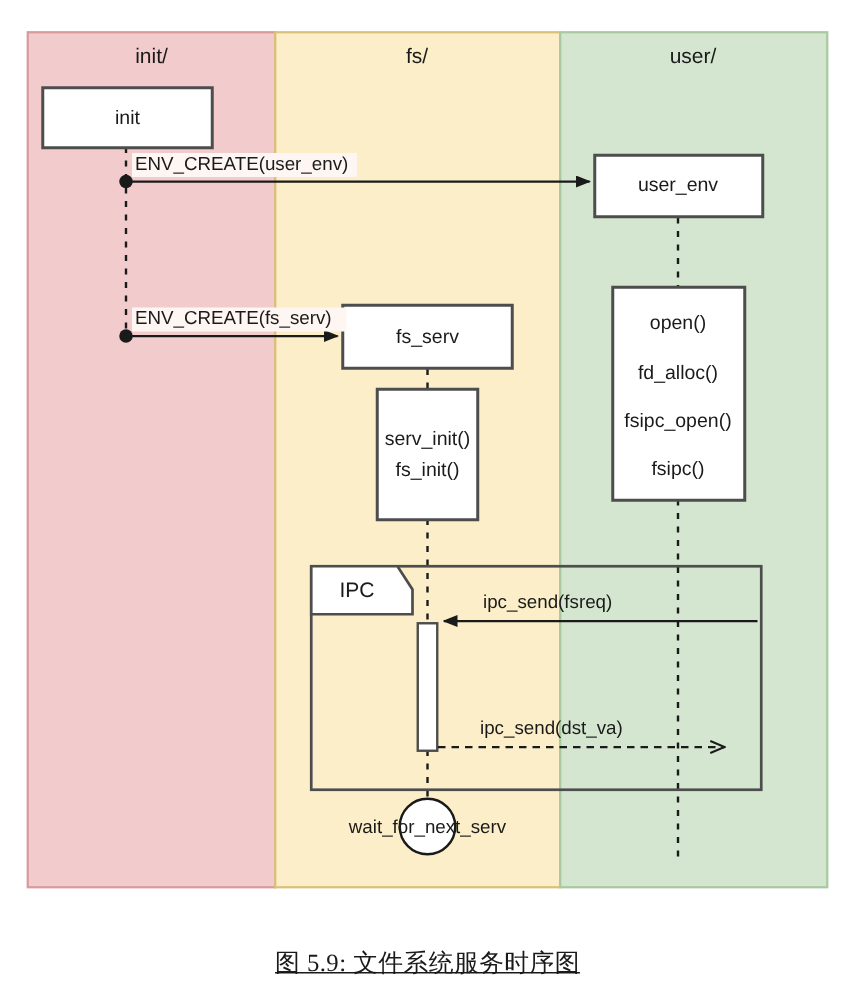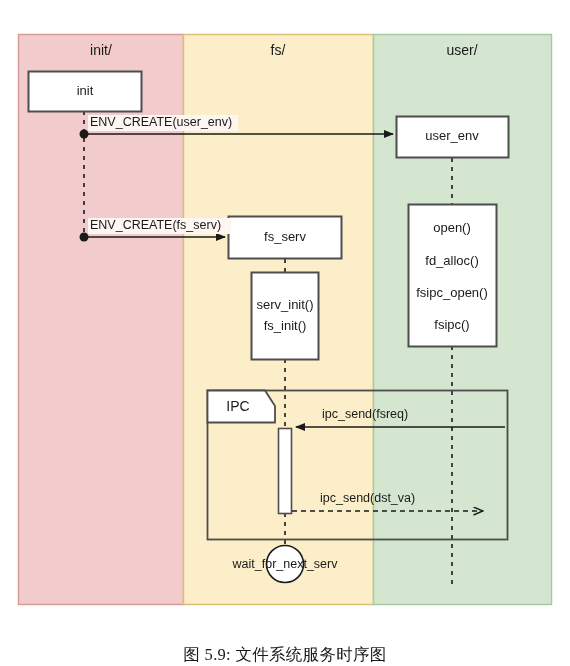--- a/index.html
+++ b/index.html
@@ -11,21 +11,21 @@
     width: 570px;
     height: 666px;
     position: relative;
     font-family: "Liberation Sans", sans-serif;
     overflow: hidden;
   }
 
   #diagram-root {
     position: absolute;
     left: 0;
-    top: 16px;
+    top: 3px;
     width: 570px;
     height: 612px;
   }
 
   svg.diagram {
     position: absolute;
     left: 0;
     top: 0;
     width: 570px;
     height: 666px;
@@ -71,20 +71,21 @@
   .caption {
     position: absolute;
     left: 0;
     top: 628px;
     width: 570px;
     text-align: center;
     font-family: "Liberation Serif", "DejaVu Serif", serif;
     font-size: 16.5px;
     color: #1a1a1a;
     letter-spacing: 0.3px;
+    text-decoration: underline;
   }
 </style>
 </head>
 <body>
 
 <div id="diagram-root">
 
   <svg class="diagram" viewBox="0 0 570 666" xmlns="http://www.w3.org/2000/svg">
 
     <defs>

